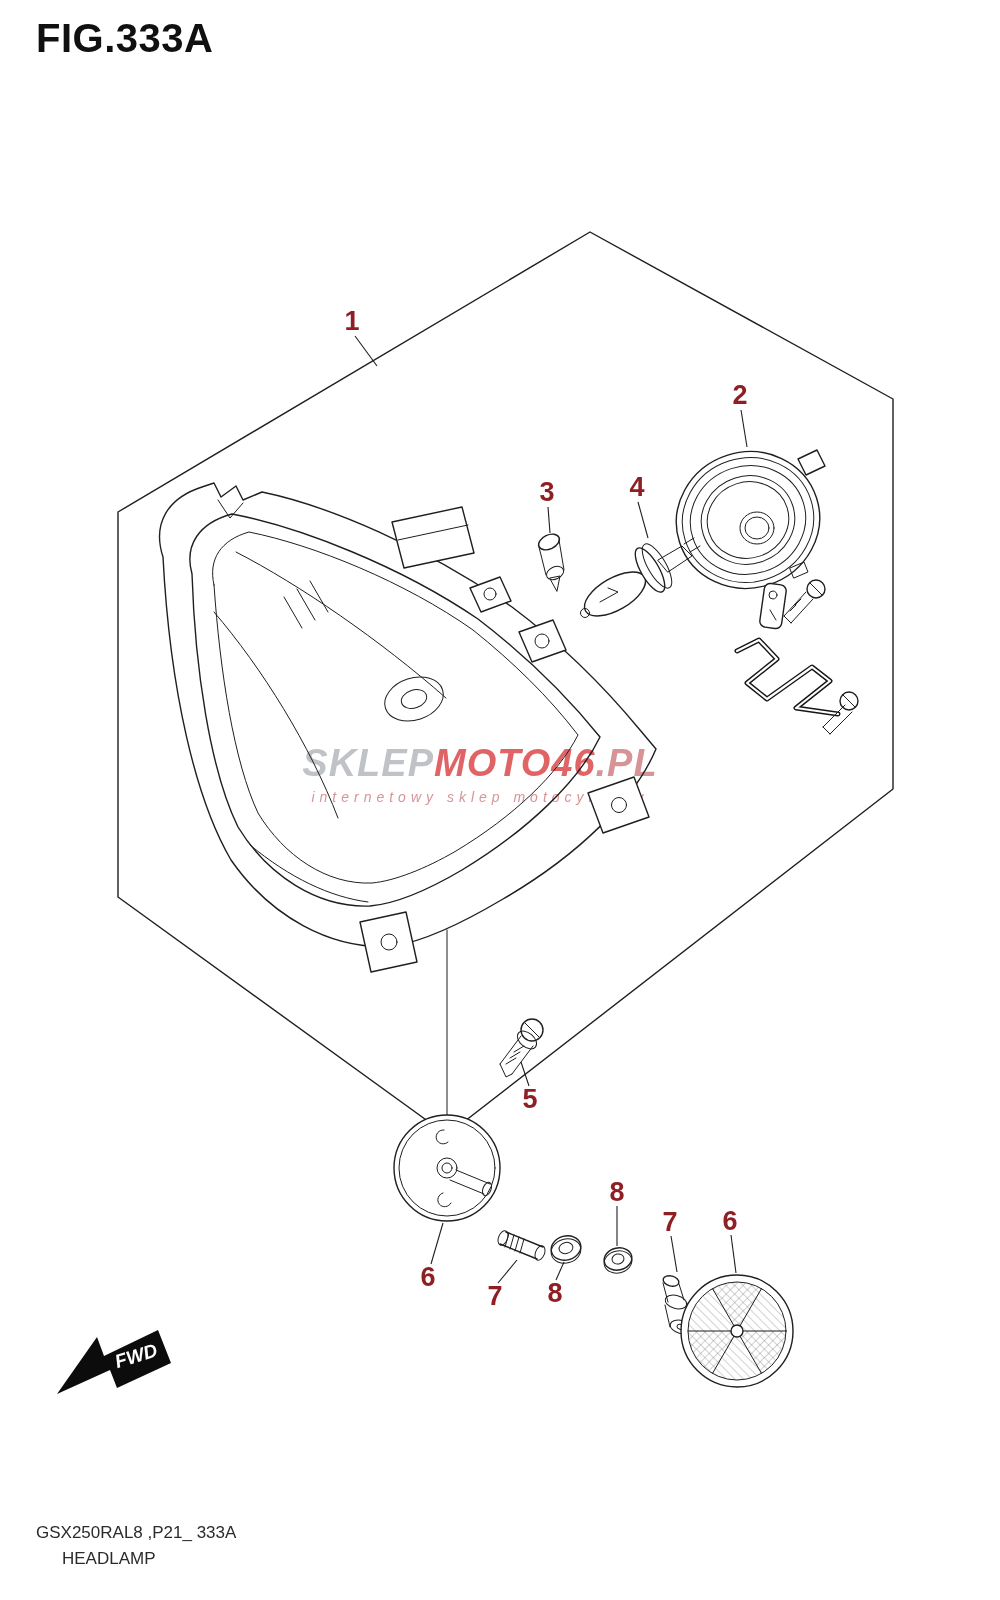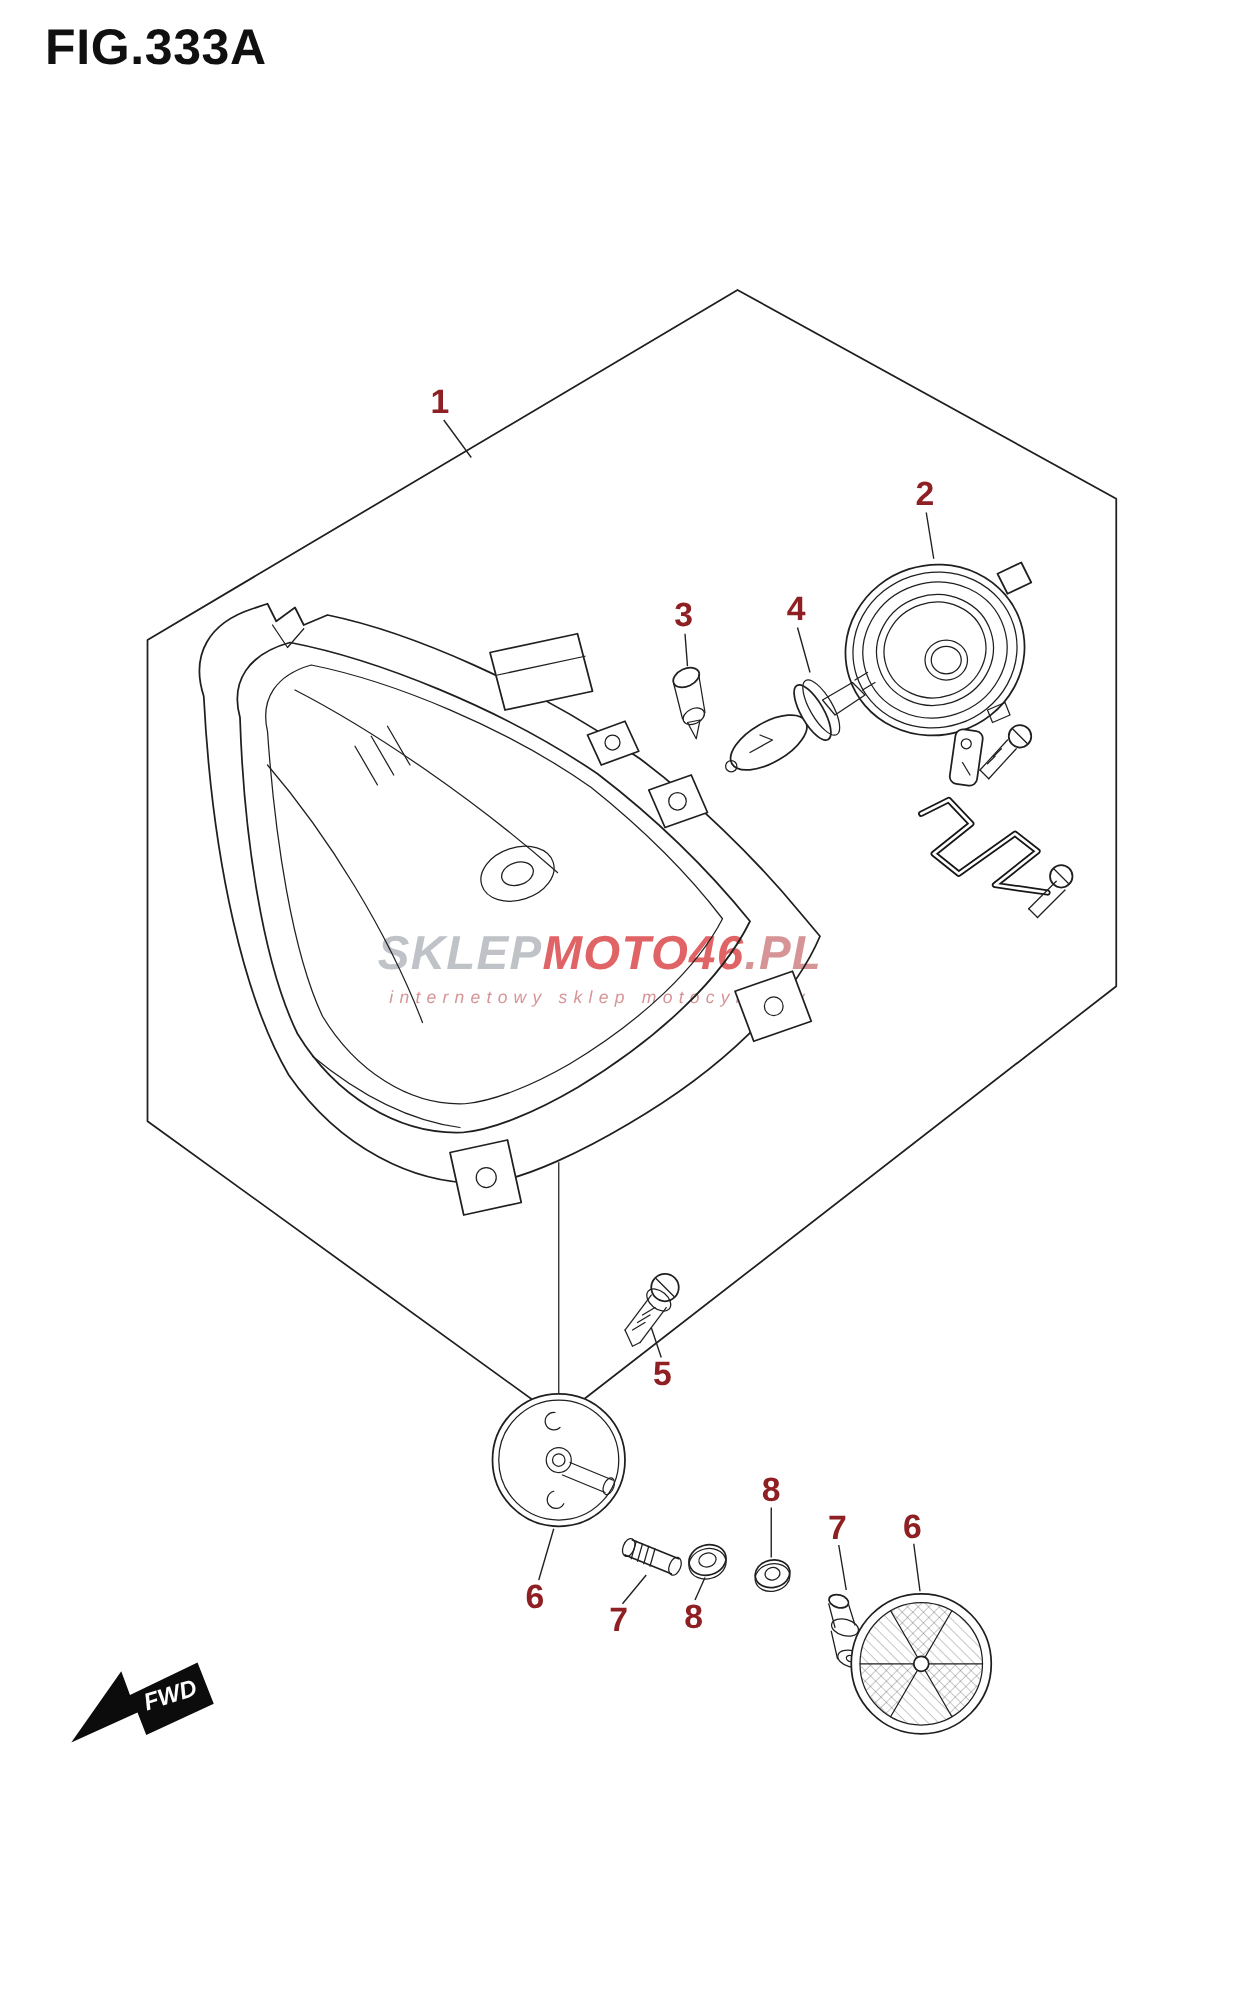--- a/index.html
+++ b/index.html
@@ -294,14 +294,18 @@
       <text class="callout" x="670" y="1231">7</text>
       <text class="callout" x="730" y="1230">6</text>
     </g>
 
     <g>
       <polygon class="fwd-shape" points="57,1394 97,1337 104,1356 158,1330 171,1363 117,1388 110,1370"></polygon>
       <text class="fwd-text" x="138" y="1362" transform="rotate(-17 138 1362)">FWD</text>
     </g>
   </svg>
 
+  <div class="footer">
+    <div class="fig-code">GSX250RAL8 ,P21_ 333A</div>
+    <div class="fig-name">HEADLAMP</div>
+  </div>
 
 </div>
 
 </body></html>

